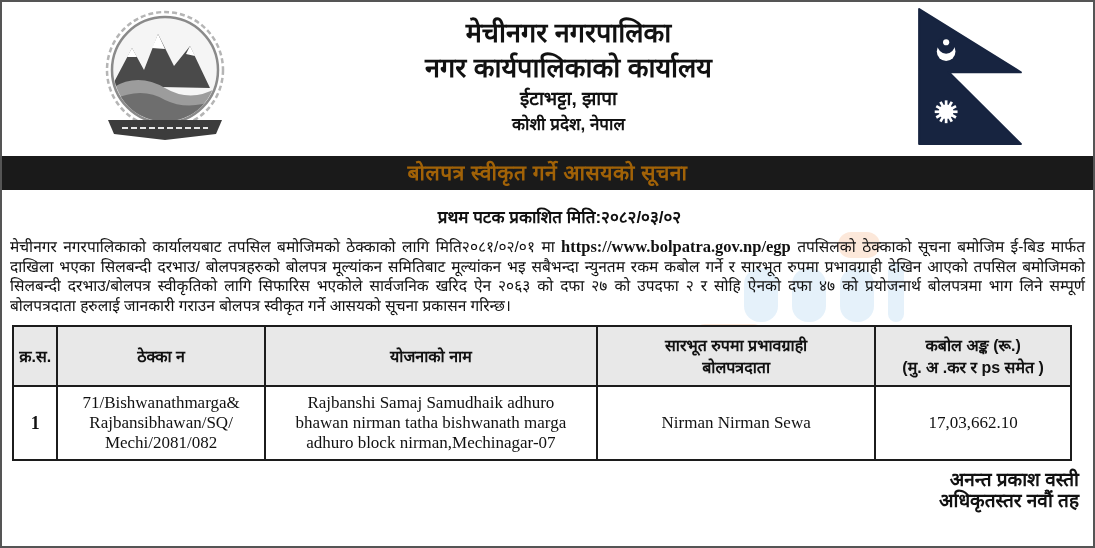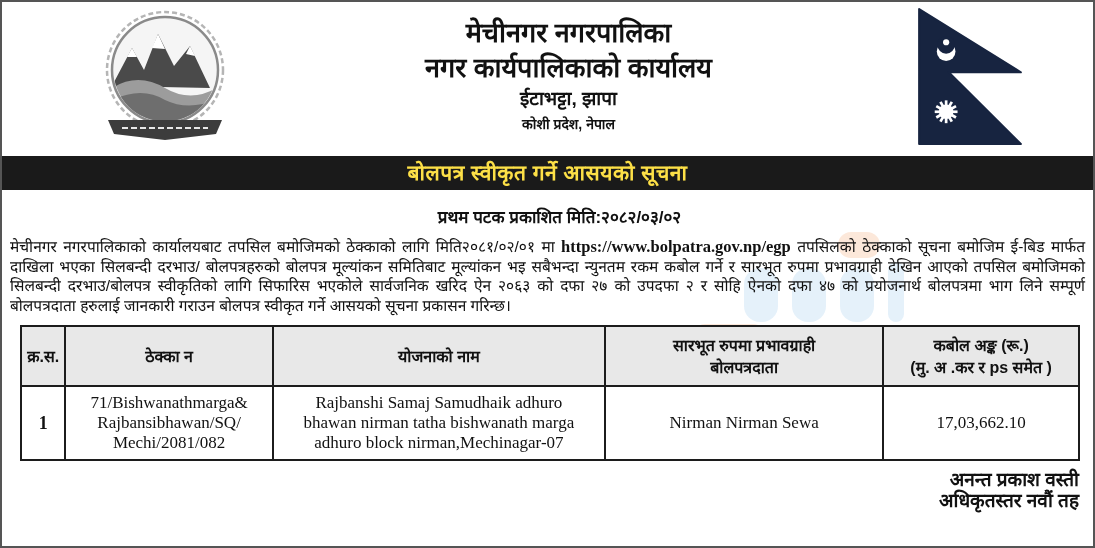--- a/index.html
+++ b/index.html
@@ -14,40 +14,40 @@
   .wm-peach { background:#fbdecb; opacity:.7; border-radius:14px; }
   .content { position:relative; z-index:1; }
 
   
   .header { display:flex; align-items:flex-start; height:148px; padding-top:6px; }
   .logo-wrap { width:134px; margin-left:96px; flex:0 0 auto; }
   .titles { flex:1; text-align:center; padding-top:8px; }
   .t1 { font-size:27px; font-weight:bold; line-height:34px; }
   .t2 { font-size:27px; font-weight:bold; line-height:36px; }
   .t3 { font-size:19px; font-weight:bold; line-height:26px; }
-  .t4 { font-size:14px; font-weight:bold; line-height:25px; }
+  .t4 { font-size:17px; font-weight:bold; line-height:25px; }
   .flag-wrap { width:130px; margin-right:58px; flex:0 0 auto; }
 
   
   .banner {
-    height:34px; background:#1a1a1a; color:#fde047; text-align:center;
+    height:34px; background:#1a1a1a; color:#a16207; text-align:center;
     font-size:21px; font-weight:bold; line-height:34px; letter-spacing:.5px;
   }
 
   .pubdate { text-align:center; font-size:17px; font-weight:bold; margin-top:15px;padding-left:24px; }
 
   .body-text {
     margin:9px 8px 0 8px; font-size:15.5px; line-height:19.5px;
     text-align:justify;
   }
   .body-text .url { font-weight:bold; font-family:"Liberation Serif","DejaVu Serif",serif; font-size:16.5px; }
 
   
   table.notice-table {
-    border-collapse:collapse; margin:10px 0 0 18px; width:1060px; table-layout:fixed;
+    border-collapse:collapse; margin:10px 0 0 10px; width:1060px; table-layout:fixed;
   }
   .notice-table th, .notice-table td {
     border:2px solid #1c1c1c; text-align:center; vertical-align:middle; padding:2px 4px;
   }
   .notice-table th { background:#e8e8e8; font-size:16px; font-weight:bold; height:54px; }
   .notice-table td { height:68px; font-family:"Liberation Serif","DejaVu Serif",serif; font-size:17px; }
   .notice-table td.sn { font-weight:bold; font-size:18px; }
   .preline { white-space:pre-line; }
 
   

